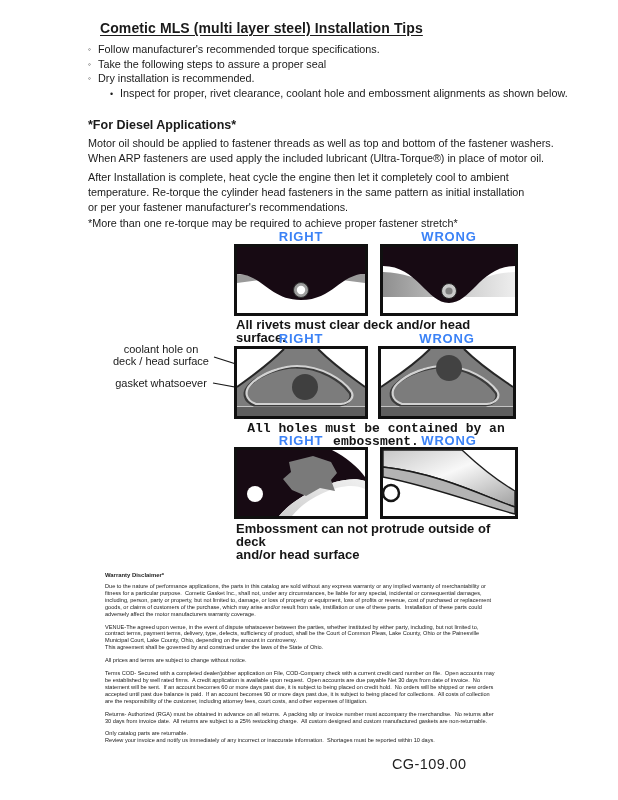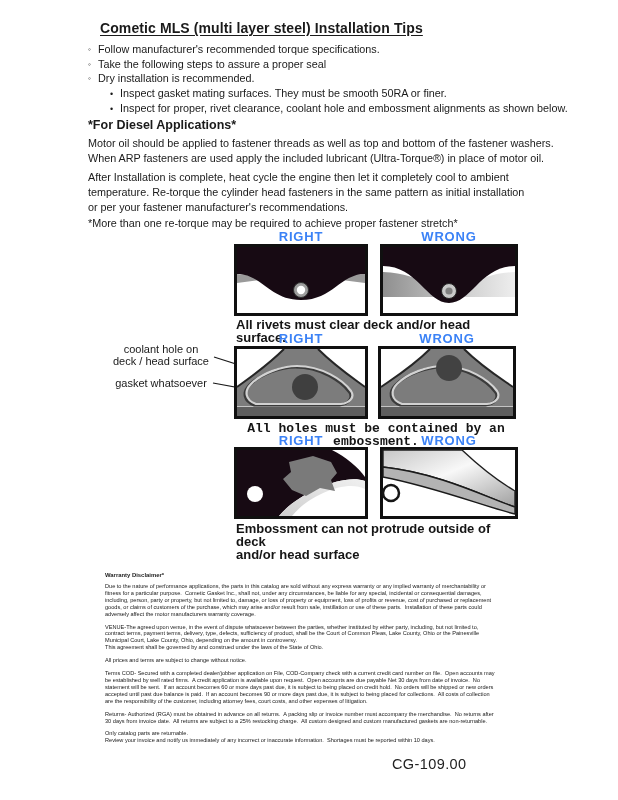--- a/index.html
+++ b/index.html
@@ -27,21 +27,20 @@
 </style>
 </head>
 <body>
 
 <div class="abs title" style="left:100px;top:20px;">Cometic MLS (multi layer steel) Installation Tips</div>
 
 <div class="abs bullets" style="left:88px;top:42px;">
   <div class="brow"><span class="m1">◦</span><span>Follow manufacturer's recommended torque specifications.</span></div>
   <div class="brow"><span class="m1">◦</span><span>Take the following steps to assure a proper seal</span></div>
   <div class="brow"><span class="m1">◦</span><span>Dry installation is recommended.</span></div>
-  <div class="brow b2"><span class="m2">•</span><span>Inspect gasket mating surfaces.  They must be smooth 50RA or finer.</span></div>
   <div class="brow b2"><span class="m2">•</span><span>Inspect for proper, rivet clearance, coolant hole and embossment alignments as shown below.</span></div>
 </div>
 
 <div class="abs h2" style="left:88px;top:118px;">*For Diesel Applications*</div>
 <div class="abs para" style="left:88px;top:136px;">Motor oil should be applied to fastener threads as well as top and bottom of the fastener washers.
 When ARP fasteners are used apply the included lubricant (Ultra-Torque®) in place of motor oil.</div>
 <div class="abs para" style="left:88px;top:170px;">After Installation is complete, heat cycle the engine then let it completely cool to ambient
 temperature. Re-torque the cylinder head fasteners in the same pattern as initial installation
 or per your fastener manufacturer's recommendations.</div>
 <div class="abs para" style="left:88px;top:216px;">*More than one re-torque may be required to achieve proper fastener stretch*</div>

